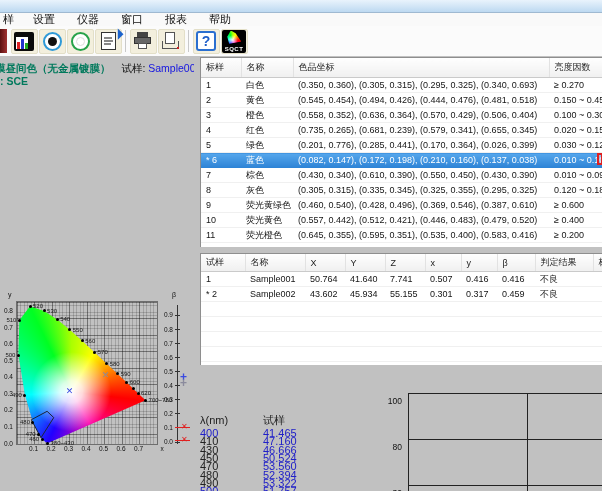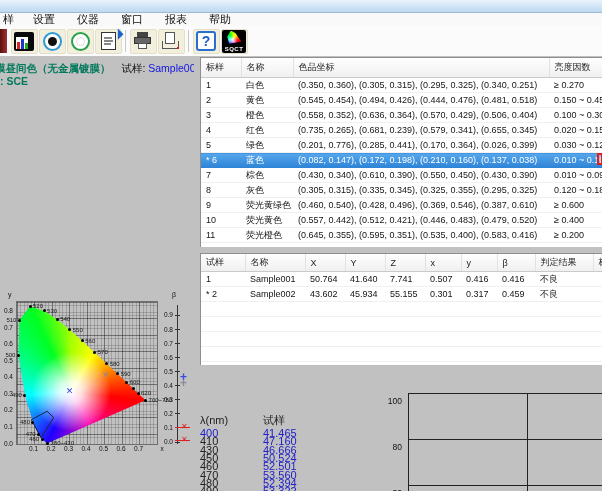--- a/index.html
+++ b/index.html
@@ -322,21 +322,21 @@
             <th>标样</th>
             <th>名称</th>
             <th>色品坐标</th>
             <th>亮度因数</th>
           </tr>
         </thead>
       <tbody>
           <tr>
             <td>1</td>
             <td>白色</td>
-            <td>(0.350, 0.360), (0.305, 0.315), (0.295, 0.325), (0.340, 0.251)</td>
+            <td>(0.350, 0.360), (0.305, 0.315), (0.295, 0.325), (0.340, 0.693)</td>
             <td>≥ 0.270</td>
           </tr>
           <tr>
             <td>2</td>
             <td>黄色</td>
             <td>(0.545, 0.454), (0.494, 0.426), (0.444, 0.476), (0.481, 0.518)</td>
             <td>0.150 ~ 0.450</td>
           </tr>
           <tr>
             <td>3</td>
@@ -510,21 +510,20 @@
 
   <div id="spectral-list">
     <div id="spectral-head" class="sp-row">
       <span class="wl">λ(nm)</span><span class="val">试样</span>
     </div>
     <div id="spectral-rows">
         <div class="sp-row"><span class="wl hl">400</span><span class="val">41.465</span></div>
         <div class="sp-row"><span class="wl">410</span><span class="val">47.160</span></div>
         <div class="sp-row"><span class="wl">430</span><span class="val">46.666</span></div>
         <div class="sp-row"><span class="wl">450</span><span class="val">50.524</span></div>
-        <div class="sp-row"><span class="wl">460</span><span class="val">52.501</span></div>
         <div class="sp-row"><span class="wl">470</span><span class="val">53.560</span></div>
         <div class="sp-row"><span class="wl">480</span><span class="val">52.394</span></div>
         <div class="sp-row"><span class="wl">490</span><span class="val">53.322</span></div>
         <div class="sp-row"><span class="wl hl">500</span><span class="val">51.757</span></div>
       </div>
   </div>
 
   <div id="chart-plot">
     <div class="hline" style="top:45px"></div>
     <div class="hline" style="top:91px"></div>

